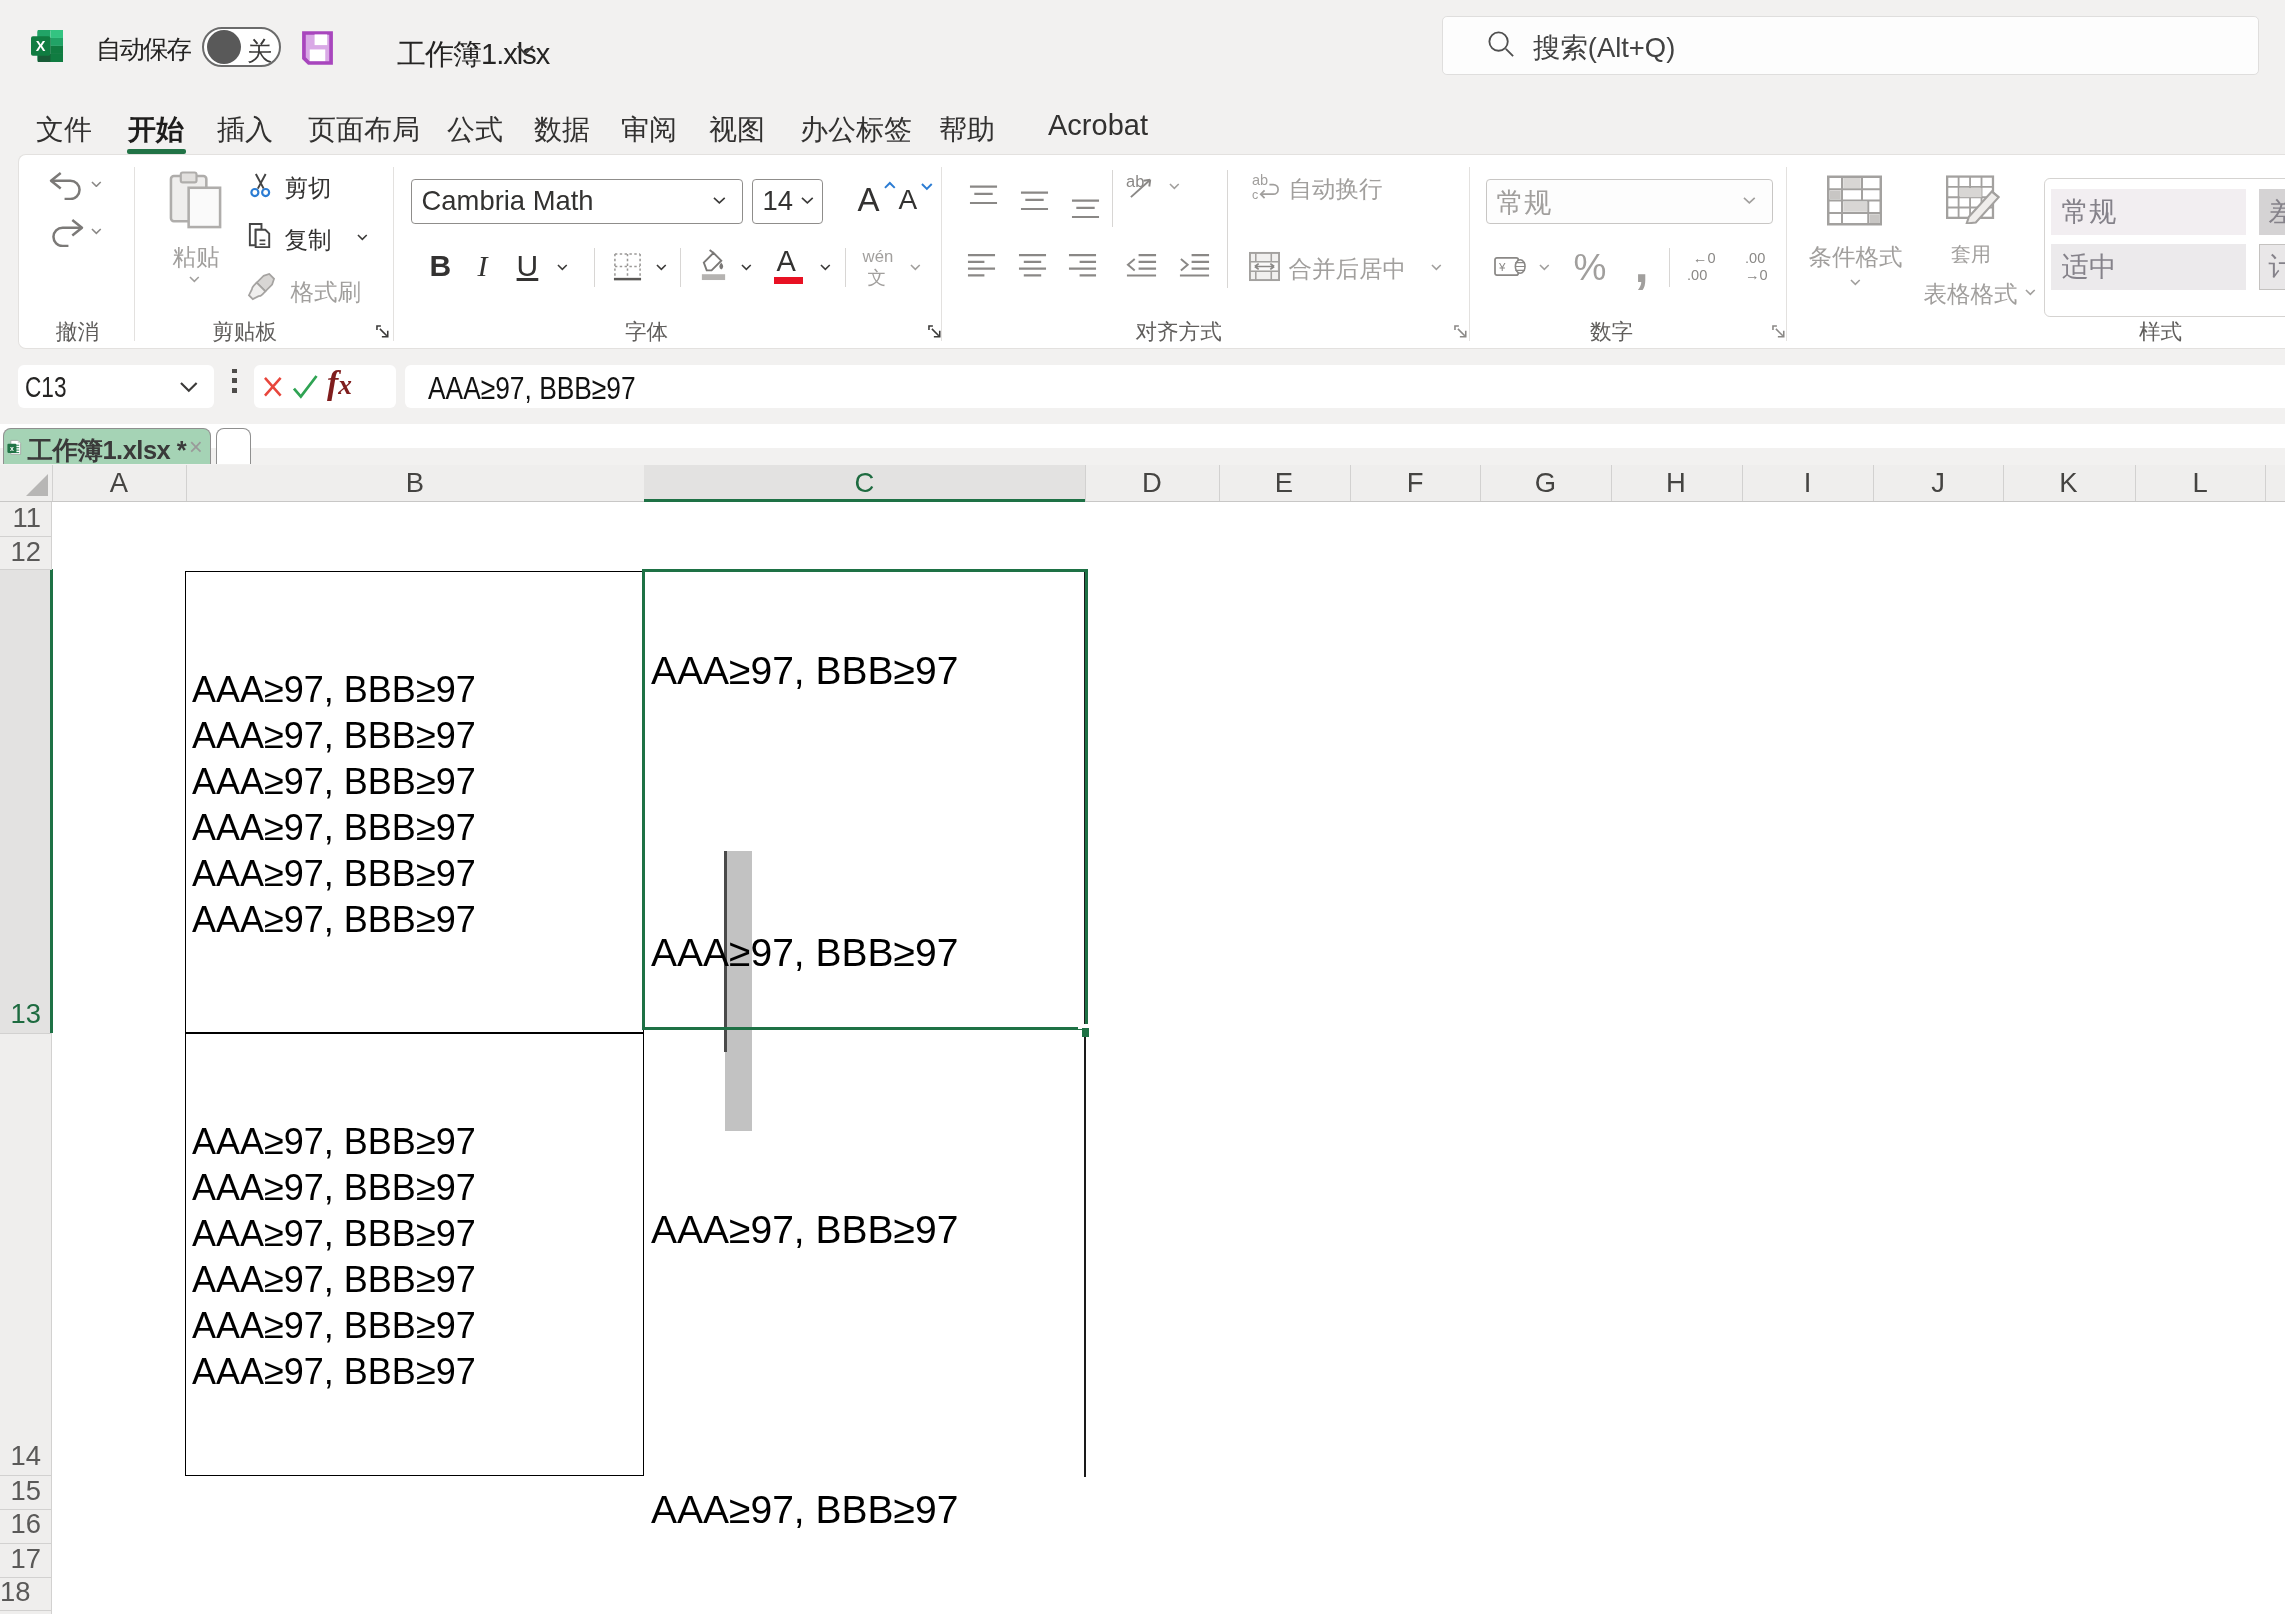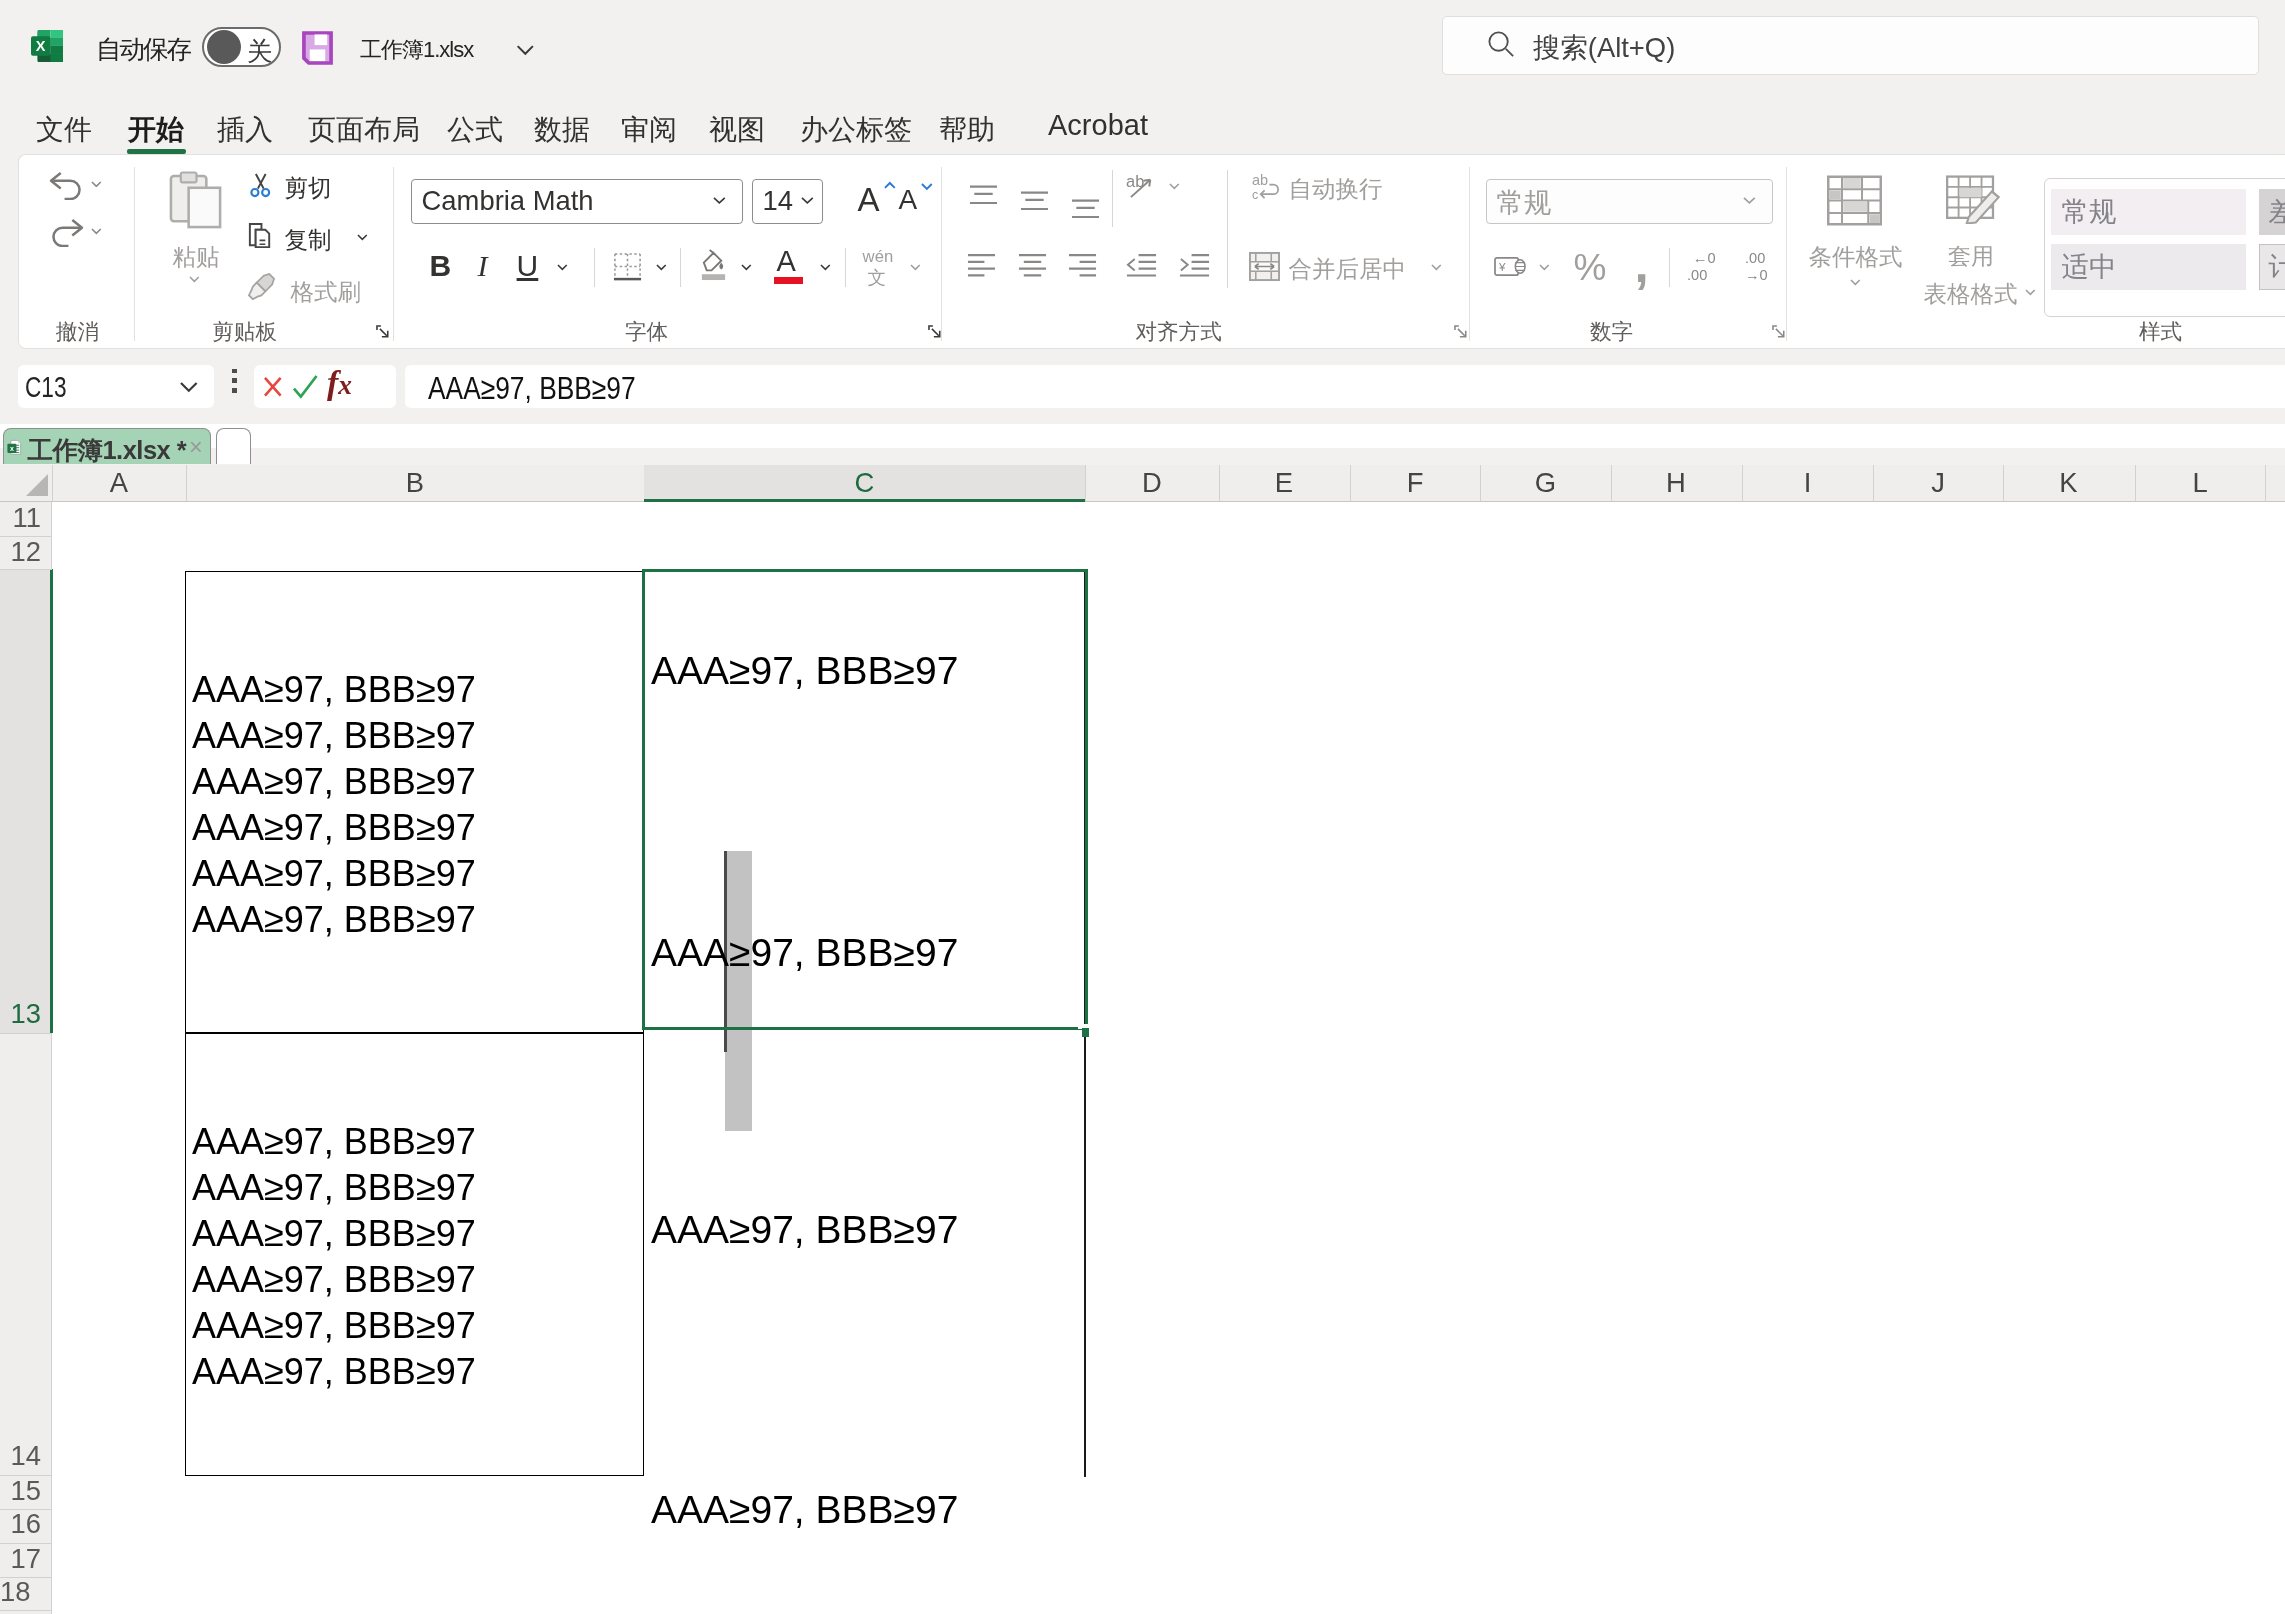--- a/index.html
+++ b/index.html
@@ -32,21 +32,21 @@
 
   <div class="abs" style="left:202px;top:27.4px;width:79px;height:40px;border:2.5px solid #6b6b6b;border-radius:20.6px;background:#fff;"></div>
   <div class="abs" style="left:207px;top:30px;width:34px;height:34px;border-radius:50%;background:#595959;"></div>
   <div class="abs" style="left:247px;top:34px;font-size:25.5px;color:#3b3a39;">关</div>
 
   <svg class="abs" style="left:302px;top:31px;" width="31" height="34" viewBox="0 0 32 35">
     <path d="M2 2 h28 v31 h-23 l-5 -5 z" fill="#d9a9e6" stroke="#a846bd" stroke-width="3.8"></path>
     <rect x="13" y="3.5" width="13" height="11" fill="#fff"></rect>
     <rect x="8" y="19" width="16" height="12" fill="#fff"></rect>
   </svg>
-  <div class="abs" style="left:360px;top:35px;font-size:22px;letter-spacing:-1px;color:#252423;">工作簿1.xlsx</div>
+  <div class="abs" style="left:397px;top:35px;font-size:29px;letter-spacing:-1px;color:#252423;">工作簿1.xlsx</div>
   <svg class="abs" style="left:516px;top:44px;" width="18.6" height="11.8" viewBox="0 0 22 13">
       <path d="M2 2l9 9 9-9" stroke="#3b3a39" stroke-width="2.4" fill="none"></path>
     </svg>
 
   <div class="abs" style="left:1442px;top:15.7px;width:817px;height:59px;background:#fdfdfd;border:1.5px solid #dfdedd;border-radius:4.9px;"></div>
   <svg class="abs" style="left:1486px;top:29px;" width="30" height="30" viewBox="0 0 31 31">
       <circle cx="13" cy="13" r="9.5" stroke="#4f4f4f" stroke-width="1.9" fill="none"></circle>
       <path d="M20.5 20.5 L28 28" stroke="#4f4f4f" stroke-width="1.9"></path>
     </svg>
   <div class="abs" style="left:1533px;top:30px;font-size:27.4px;color:#424242;">搜索(Alt+Q)</div>
@@ -321,21 +321,21 @@
       <path d="M2 2l4.5 4.5L11 2" stroke="#a19f9d" stroke-width="1.6" fill="none"></path>
     </svg>
 
   <svg class="abs" style="left:1927px;top:19.6px;" width="55" height="49" viewBox="0 0 48 42">
     <rect x="1" y="1" width="40" height="36" fill="#fff" stroke="#a3a19f" stroke-width="2"></rect>
     <path d="M1 10 h40 M1 19 h40 M1 28 h40 M11 1 v36 M21 1 v36 M31 1 v36" stroke="#a3a19f" stroke-width="1.6"></path>
     <rect x="12" y="11" width="19" height="8" fill="#d8d6d4"></rect>
     <path d="M20 36 L40 14 l6 5 -20 22 -8 1 z" fill="#efedeb" stroke="#a3a19f" stroke-width="1.8"></path>
     <path d="M40 14 l6 5" stroke="#a3a19f" stroke-width="1.8"></path>
   </svg>
-  <div class="abs dis" style="left:1923px;top:86px;width:59px;text-align:center;font-size:23px;">套用</div>
+  <div class="abs dis" style="left:1923px;top:86px;width:59px;text-align:center;font-size:20px;">套用</div>
   <div class="abs dis" style="left:1903px;top:123px;width:98px;text-align:center;font-size:23.5px;">表格格式</div>
   <svg class="abs" style="left:2005px;top:133px;" width="12.7" height="7.8" viewBox="0 0 13 8">
       <path d="M2 2l4.5 4.5L11 2" stroke="#a19f9d" stroke-width="1.6" fill="none"></path>
     </svg>
 
   <div class="abs" style="left:2025px;top:22.5px;width:265px;height:139px;border:1.5px solid #d5d3d1;border-radius:5.9px;background:#fff;"></div>
   <div class="abs" style="left:2032px;top:34px;width:195px;height:46px;background:#f2eef1;"></div>
   <div class="abs dis" style="left:2043px;top:39px;font-size:27.4px;color:#85828a;">常规</div>
   <div class="abs" style="left:2032px;top:89px;width:195px;height:46px;background:#eceaec;"></div>
   <div class="abs dis" style="left:2043px;top:94px;font-size:27.4px;color:#85828a;">适中</div>

